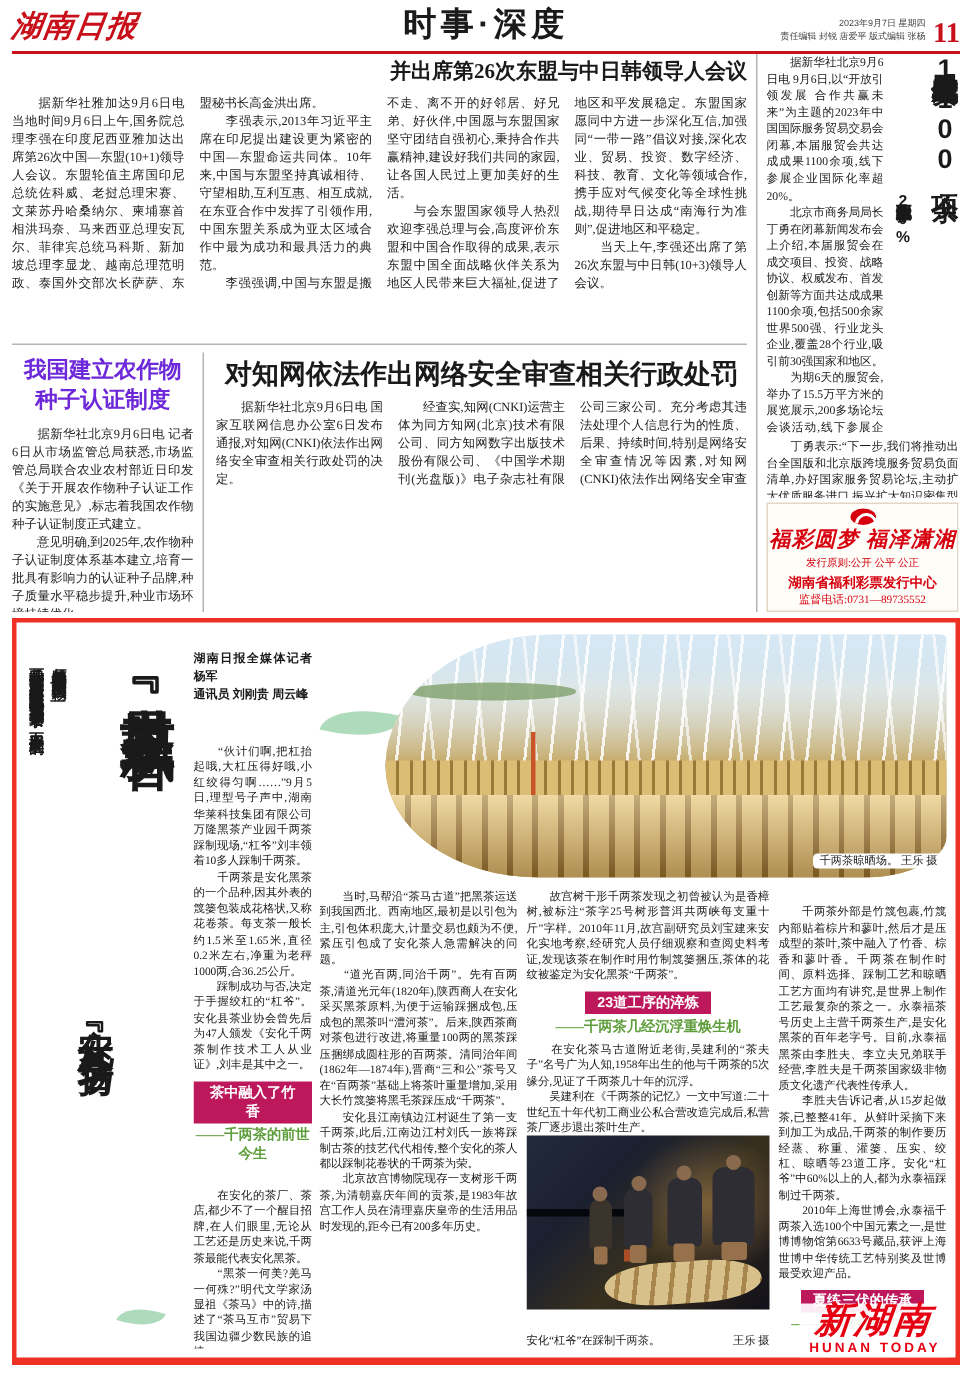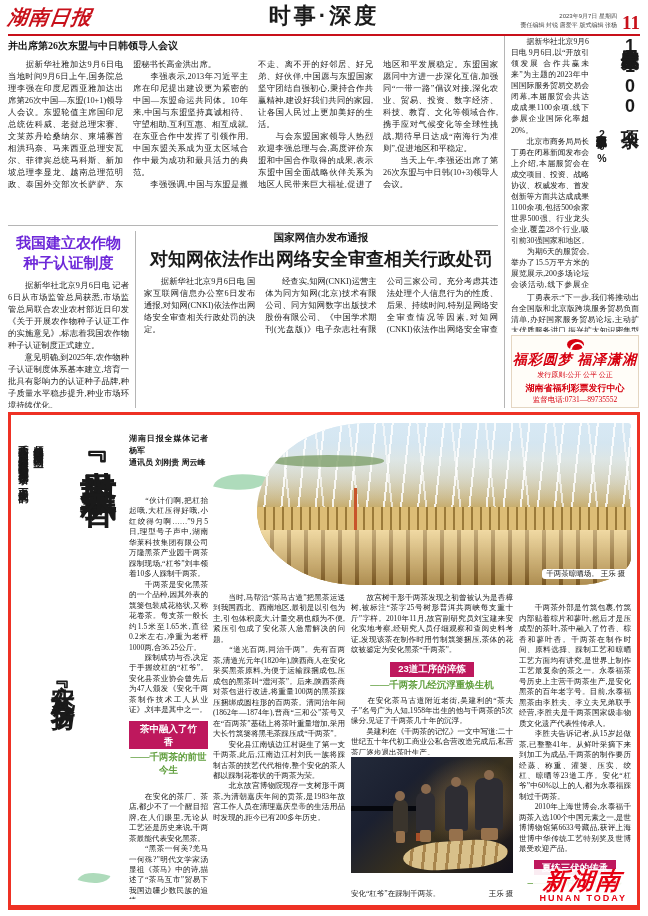--- a/index.html
+++ b/index.html
@@ -18,21 +18,21 @@
   .section-title { flex:1; text-align:center; font-family:"Liberation Sans",sans-serif;
     font-weight:bold; font-size:22px; letter-spacing:3px; }
   .hdr-right { width:150px; display:flex; justify-content:flex-end; align-items:flex-end; gap:5px; }
   .hdr-meta { text-align:right; font-size:6px; color:#444; line-height:1.6; font-family:"Liberation Sans",sans-serif; }
   .pagenum { color:#c8101a; font-size:19px; font-weight:bold; line-height:.9; font-family:"Liberation Serif",serif; }
   
   .top { display:flex; height:372px; }
   .left-zone { width:497px; padding-right:6px; border-right:1px solid #b5b5b5; display:flex; flex-direction:column; }
   .h-main { text-align:center; font-family:"Liberation Sans",sans-serif; font-weight:bold;
     font-size:26px; letter-spacing:1px; margin-top:5px; }
-  .h-sub { text-align:left; font-weight:bold; font-size:10px; margin:3px 0 6px 0; }
+  .h-sub { text-align:right; font-weight:bold; font-size:14px; margin:3px 0 6px 0; }
   .body-sm { font-size:8.3px; line-height:1.45; text-align:justify; white-space:pre-line; color:#222; }
   .a1-body { column-count:4; column-gap:10px; height:160px; overflow:hidden; }
   .row2 { display:flex; border-top:1px solid #b5b5b5; margin-top:6px; padding-top:5px; flex:1; overflow:hidden; }
   .a2 { width:128px; padding-right:6px; border-right:1px solid #b5b5b5; overflow:hidden; }
   .a2 h3 { color:#6d28d9; font-family:"Liberation Sans",sans-serif; font-weight:bold;
     font-size:15px; text-align:center; line-height:1.35; margin:2px 0 6px 0; }
   .a3 { flex:1; padding-left:8px; overflow:hidden; }
   .kicker { text-align:center; font-weight:bold; font-size:10.5px; font-family:"Liberation Sans",sans-serif; }
   .a3 h3 { text-align:center; font-family:"Liberation Sans",sans-serif; font-weight:bold; font-size:18px; margin:2px 0 5px 0; }
   .a3-body { column-count:3; column-gap:10px; height:62px; overflow:hidden; }
@@ -159,21 +159,20 @@
       <div class="row2">
         <div class="a2">
           <h3>
             <span>我国建立农作物</span><br>
             <span>种子认证制度</span>
           </h3>
           <div class="body-sm">　　据新华社北京9月6日电 记者6日从市场监管总局获悉,市场监管总局联合农业农村部近日印发《关于开展农作物种子认证工作的实施意见》,标志着我国农作物种子认证制度正式建立。
 　　意见明确,到2025年,农作物种子认证制度体系基本建立,培育一批具有影响力的认证种子品牌,种子质量水平稳步提升,种业市场环境持续优化。</div>
         </div>
         <div class="a3">
-          <div class="kicker">国家网信办发布通报</div>
           <h3>对知网依法作出网络安全审查相关行政处罚</h3>
           <div class="body-sm a3-body">　　据新华社北京9月6日电 国家互联网信息办公室6日发布通报,对知网(CNKI)依法作出网络安全审查相关行政处罚的决定。
 　　经查实,知网(CNKI)运营主体为同方知网(北京)技术有限公司、同方知网数字出版技术股份有限公司、《中国学术期刊(光盘版)》电子杂志社有限公司三家公司。充分考虑其违法处理个人信息行为的性质、后果、持续时间,特别是网络安全审查情况等因素,对知网(CNKI)依法作出网络安全审查相关行政处罚,责令停止违法处理个人信息行为,并处人民币5000万元罚款。</div>
         </div>
       </div>
     </div>
 
     <div class="right-zone">
       <div class="a4top">
         <div class="a4body">　　据新华社北京9月6日电 9月6日,以“开放引领发展 合作共赢未来”为主题的2023年中国国际服务贸易交易会闭幕,本届服贸会共达成成果1100余项,线下参展企业国际化率超20%。

